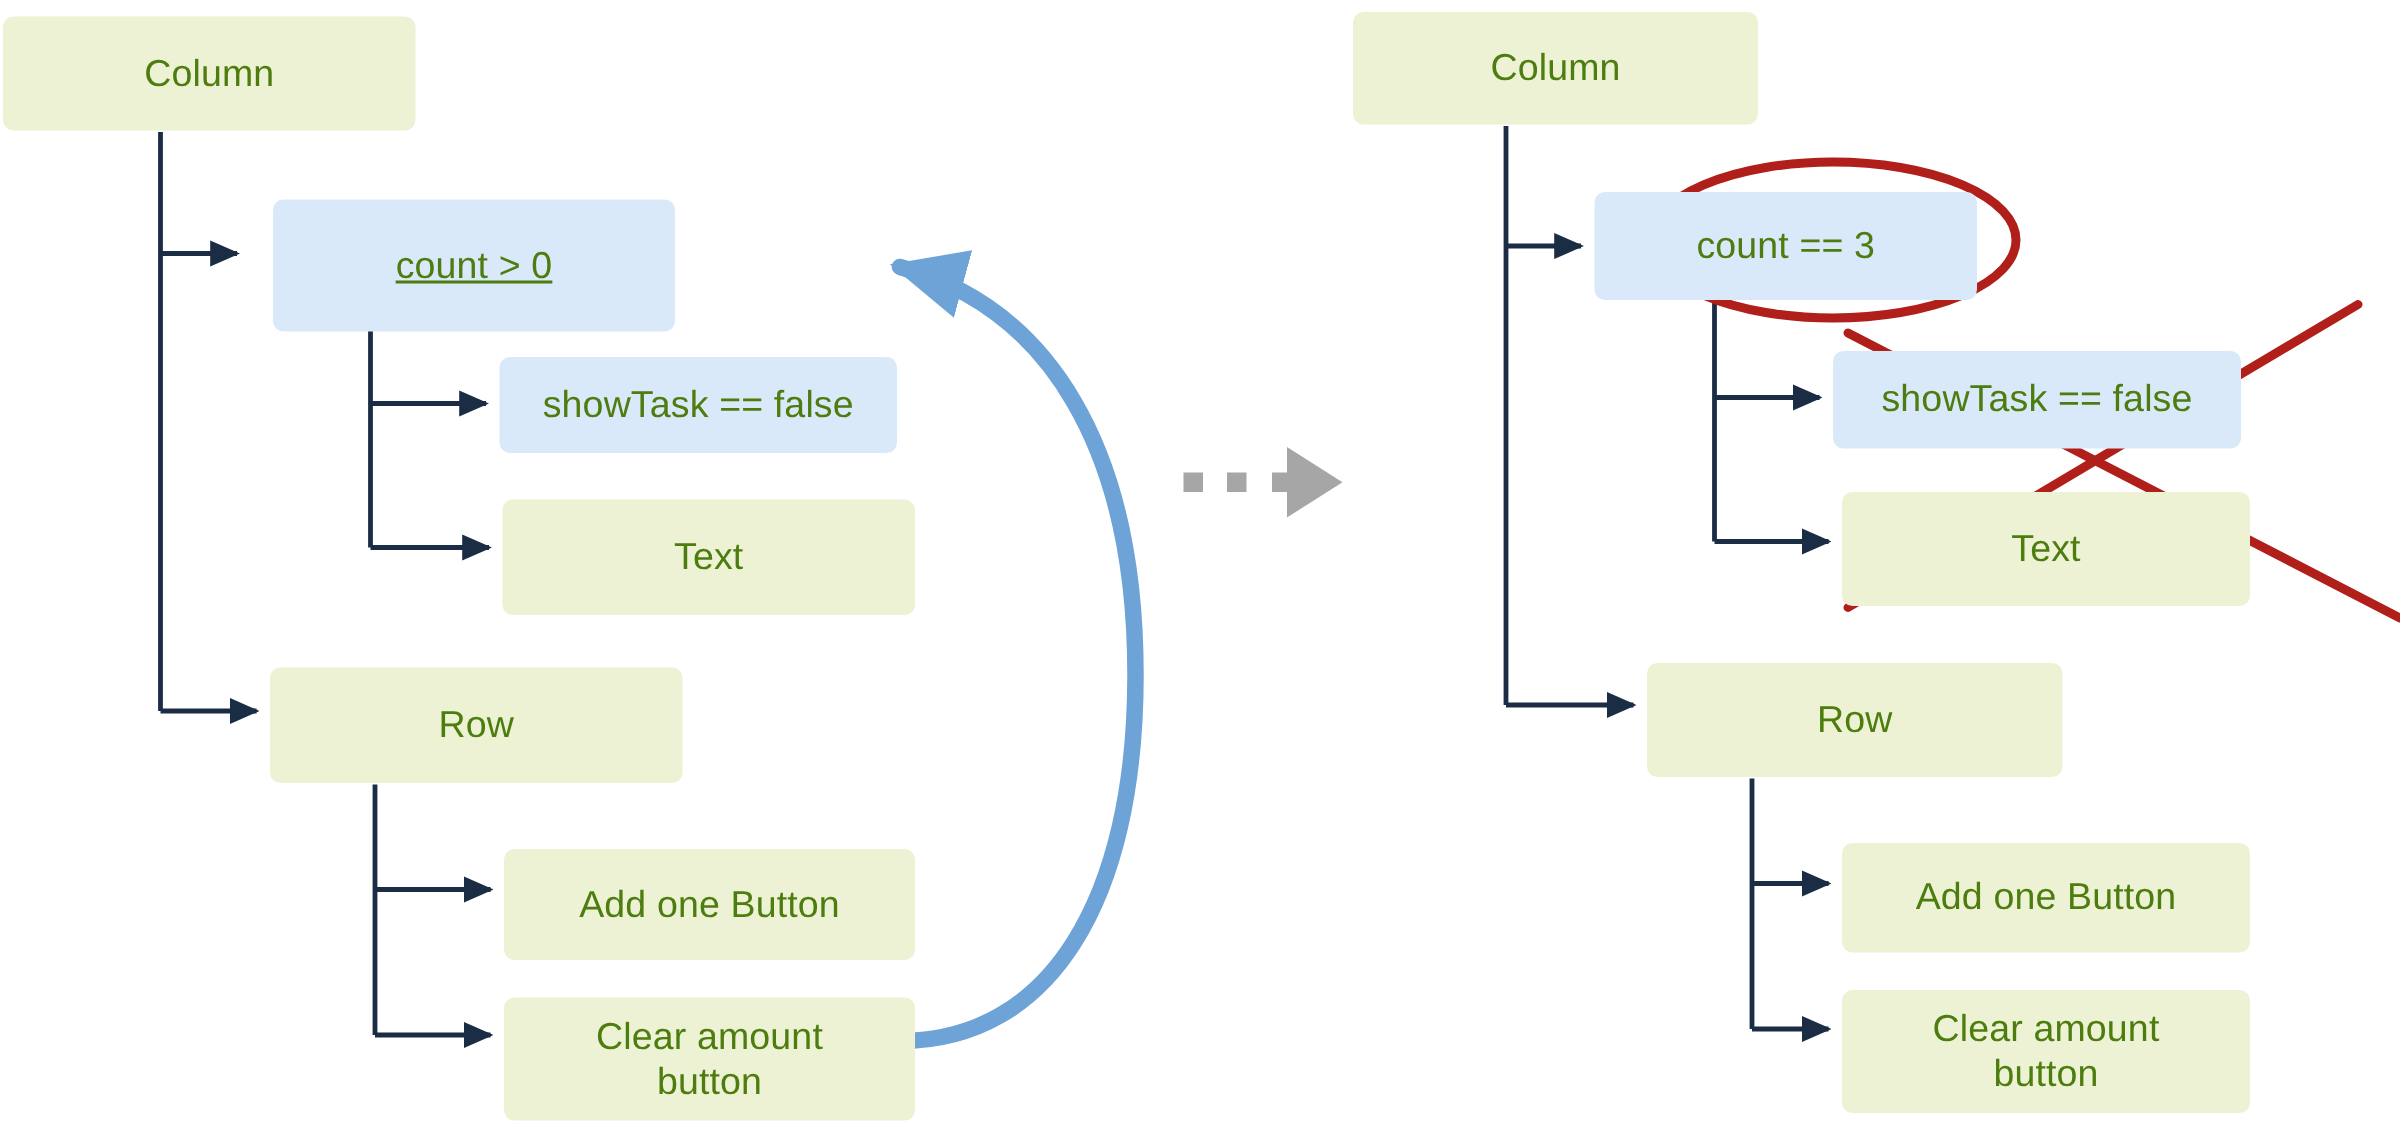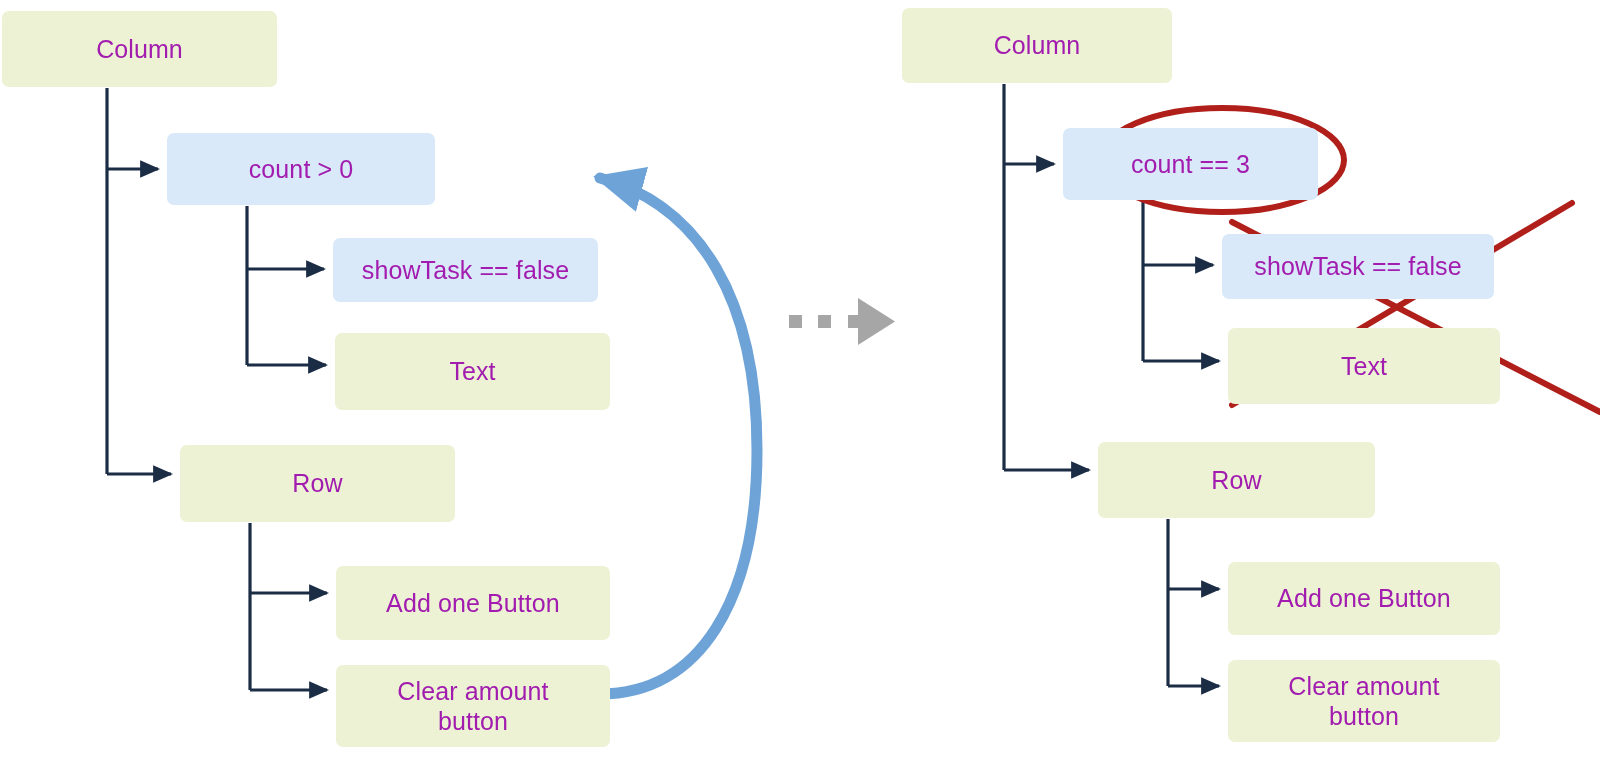--- a/index.html
+++ b/index.html
@@ -28,21 +28,21 @@
     display: block;
   }
   .node-box {
     position: absolute;
     box-sizing: border-box;
     border-radius: 7px;
     display: flex;
     align-items: center;
     justify-content: center;
     text-align: center;
-    color: #a21caf;
+    color: #4d7c0f;
     font-size: 25px;
     line-height: 1.22;
     font-family: "Liberation Sans", sans-serif;
     letter-spacing: .1px;
     user-select: none;
   }
   .node-yellow { background: #ecf2d3; }
   .node-blue   { background: #d9e9fa; }
   .node-label { display: block; width: 100%; padding: 0 6px; box-sizing: border-box; }
 </style>
@@ -106,21 +106,21 @@
     <ellipse cx="1222" cy="160" rx="122" ry="52" fill="none" stroke="#b01f1a" stroke-width="6"></ellipse>
     <g stroke="#b01f1a" stroke-width="6" stroke-linecap="round" fill="none">
       <line x1="1232" y1="222" x2="1600" y2="412"></line>
       <line x1="1232" y1="405" x2="1572" y2="203"></line>
     </g>
   </svg>
 
   <div class="node-box node-yellow" style="left:2px; top:11px; width:275px; height:76px;">
     <span class="node-label">Column</span>
   </div>
-  <div class="node-box node-blue" style="left:167px; top:133px; width:268px; height:72px;">
+  <div class="node-box node-blue" style="left:182px; top:133px; width:268px; height:88px;text-decoration:underline;">
     <span class="node-label">count &gt; 0</span>
   </div>
   <div class="node-box node-blue" style="left:333px; top:238px; width:265px; height:64px;">
     <span class="node-label">showTask == false</span>
   </div>
   <div class="node-box node-yellow" style="left:335px; top:333px; width:275px; height:77px;">
     <span class="node-label">Text</span>
   </div>
   <div class="node-box node-yellow" style="left:180px; top:445px; width:275px; height:77px;">
     <span class="node-label">Row</span>

